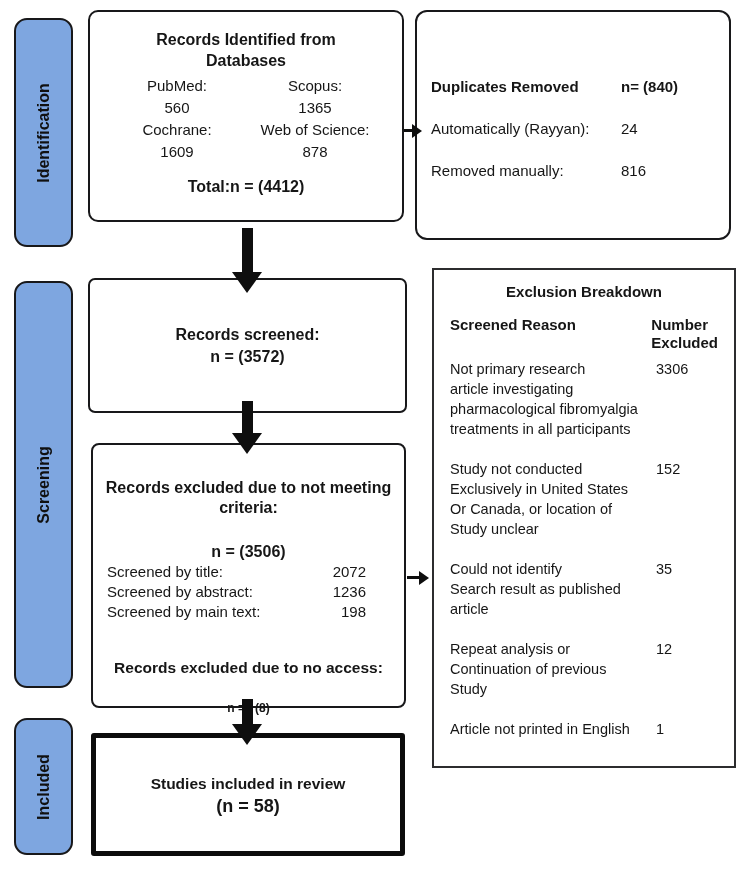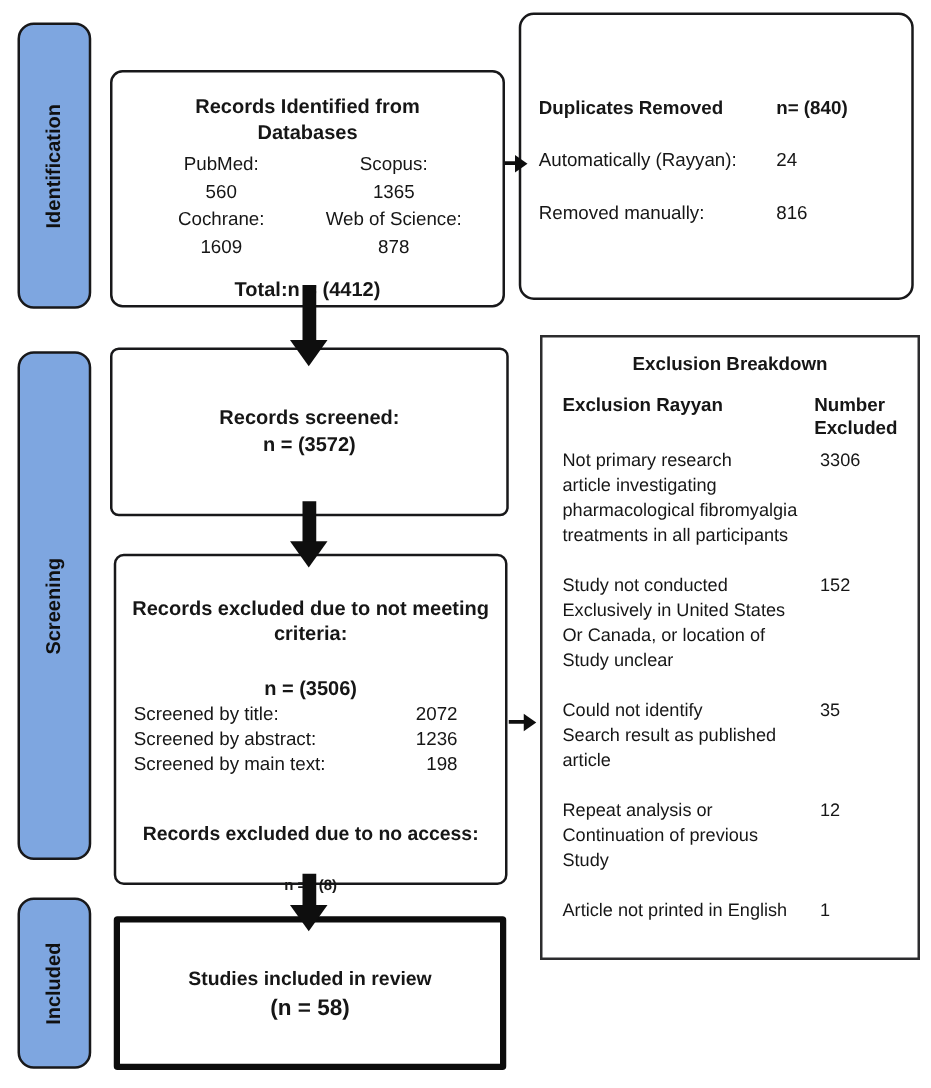--- a/index.html
+++ b/index.html
@@ -14,21 +14,21 @@
     position:absolute; left:14px; width:59px; background:#7ea6e0;
     border:2px solid #18181a; border-radius:13px; box-sizing:border-box;
     display:flex; align-items:center; justify-content:center;
   }
   #side-ident { top:18px; height:229px; }
   #side-screen { top:281px; height:407px; }
   #side-incl  { top:718px; height:137px; }
   .vtext { transform:rotate(-90deg); white-space:nowrap; font-weight:700; font-size:16px; color:#101010; }
 
   
-  #box-identified { left:88px;  top:10px;  width:316px; height:190px; border:2px solid #18181a; border-radius:10px; padding-top:17px; text-align:center;margin-top:46px; }
+  #box-identified { left:88px;  top:10px;  width:316px; height:212px; border:2px solid #18181a; border-radius:10px; padding-top:17px; text-align:center; }
   #box-duplicates { left:415px; top:10px;  width:316px; height:230px; border:2px solid #18181a; border-radius:12px; padding:64px 12px 0 14px; }
   #box-screened   { left:88px;  top:278px; width:319px; height:135px; border:2px solid #18181a; border-radius:7px; display:flex; flex-direction:column; align-items:center; justify-content:center; }
   #box-excluded   { left:91px;  top:443px; width:315px; height:265px; border:2px solid #18181a; border-radius:8px; padding:33px 12px 0 12px; }
   #box-breakdown  { left:432px; top:268px; width:304px; height:500px; border:2px solid #2c2c2e; padding:12px 16px 0 16px; }
   #box-included   { left:91px;  top:733px; width:314px; height:123px; border:5px solid #0c0c0c; border-radius:3px; display:flex; flex-direction:column; align-items:center; justify-content:center; }
 
   .bold { font-weight:700; }
 
   
   .b1-title { font-weight:700; font-size:16px; line-height:21px; white-space:pre-line; }
@@ -147,21 +147,21 @@
       <span class="lbl">Screened by main text:</span>
       <span class="val">198</span>
     </div>
     <div class="b3-noaccess">Records excluded due to no access:</div>
     <div class="b3-n8">n =   (8)</div>
   </div>
 
   <div class="box" id="box-breakdown">
     <div class="bb-title">Exclusion Breakdown</div>
     <div class="bb-header">
-      <span class="reason-col">Exclusion Rayyan</span>
+      <span class="reason-col">Screened Reason</span>
       <span class="num-col">Number
 Excluded</span>
     </div>
     <div class="bb-row first">
       <span class="reason">Not primary research
 article investigating
 pharmacological fibromyalgia
 treatments in all participants</span>
       <span class="num">3306</span>
     </div>

